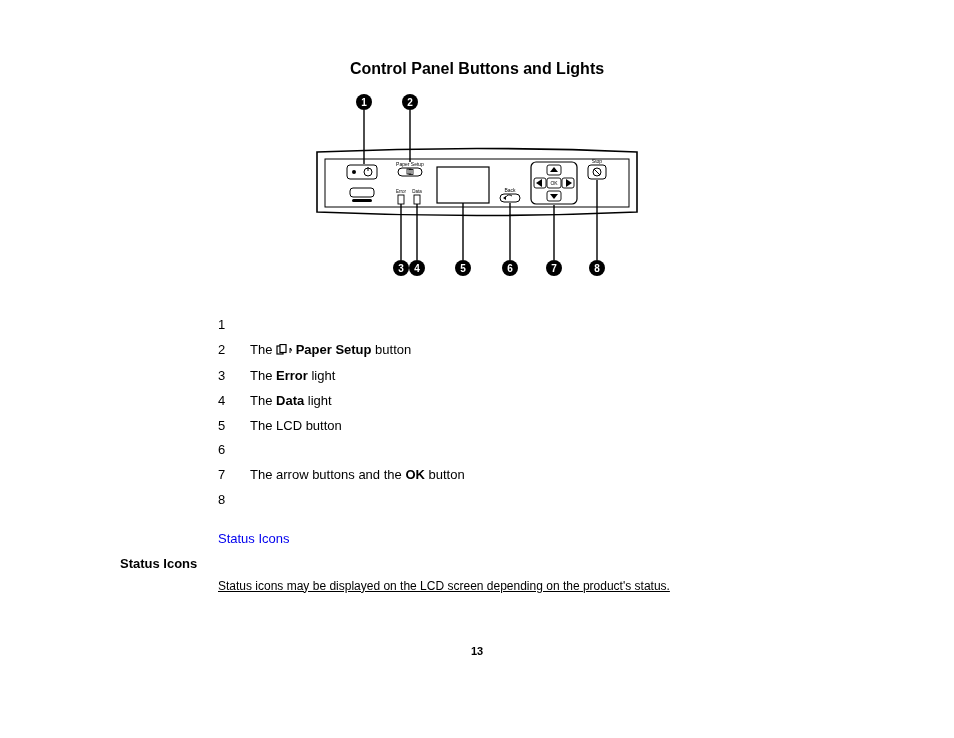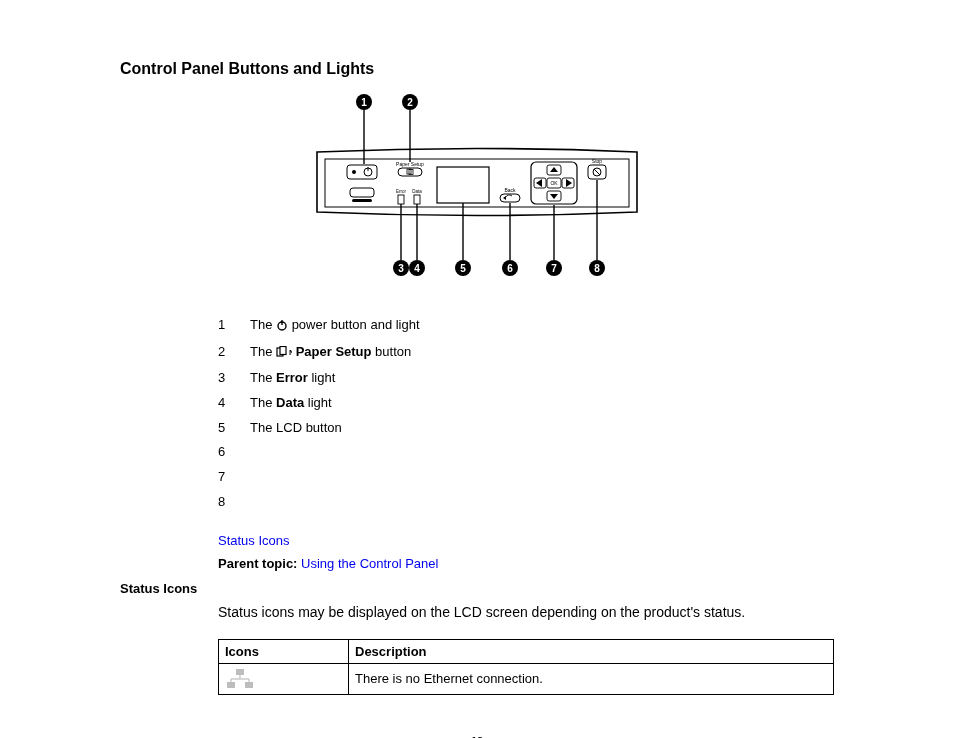--- a/index.html
+++ b/index.html
@@ -8,20 +8,21 @@
     color: #000;
     margin: 0;
     padding: 60px 120px 40px 120px;
     width: 954px;
     box-sizing: border-box;
   }
   h2.sec-title {
     font-size: 16px;
     font-weight: bold;
     margin: 0 0 14px 0;
+    text-align: center;
   }
   .diagram-wrap {
     text-align: center;
     margin-bottom: 28px;
   }
   svg.diagram {
     display: inline-block;
   }
   .legend {
     margin-left: 98px;
@@ -48,22 +49,23 @@
   }
   .links-block a { color: #0000EE; text-decoration: none; }
   .links-block .pt { margin-top: 8px; }
   .subhead {
     font-size: 13px;
     font-weight: bold;
     margin: 6px 0 8px 0;
   }
   .para {
     margin-left: 98px;
-    font-size: 14px;
-    margin-bottom: 19px;
+    font-size: 12px;
+    margin-bottom: 12px;
+    text-decoration: underline;
   }
   table.icons {
     width: 100%;
     border-collapse: collapse;
     margin-left: 98px;
     width: calc(100% - 98px);
     box-sizing: border-box;
     font-size: 13px;
   }
   table.icons th, table.icons td {
@@ -179,24 +181,20 @@
         <text x="257" y="179.5">7</text>
     <circle cx="300" cy="176" r="8" fill="#000"></circle>
         <text x="300" y="179.5">8</text>
   </g>
 </svg>
 </div>
 
 <div class="legend" id="legend">
     <div class="legend-row">
       <div class="legend-num">1</div>
-      <div class="legend-text"><span>The </span><span class="glyph"><svg width="12" height="12" viewBox="0 0 12 12">
-            <circle cx="6" cy="7" r="4" fill="none" stroke="#000" stroke-width="1.4"></circle>
-            <line x1="6" y1="1" x2="6" y2="6" stroke="#000" stroke-width="1.4"></line>
-          </svg></span> <span> power button and light</span></div>
     </div>
     <div class="legend-row">
       <div class="legend-num">2</div>
       <div class="legend-text"><span>The </span><span class="glyph"><svg width="16" height="12" viewBox="0 0 16 12">
             <rect x="1" y="2" width="6" height="8" fill="none" stroke="#000" stroke-width="1.2"></rect>
             <rect x="4" y="0.5" width="6" height="8" fill="#fff" stroke="#000" stroke-width="1.2"></rect>
             <text x="13" y="9" font-family="Arial" font-size="8" font-weight="bold">N</text>
           </svg></span> <b>Paper Setup</b><span> button</span></div>
     </div>
     <div class="legend-row">
@@ -209,64 +207,37 @@
     </div>
     <div class="legend-row">
       <div class="legend-num">5</div>
       <div class="legend-text"><span>The LCD button</span></div>
     </div>
     <div class="legend-row">
       <div class="legend-num">6</div>
     </div>
     <div class="legend-row">
       <div class="legend-num">7</div>
+      <div class="legend-text"><span>The arrow buttons and the </span><b>OK</b><span> button</span></div>
     </div>
     <div class="legend-row">
       <div class="legend-num">8</div>
     </div>
   </div>
 
 <div class="links-block">
   <div><a href="#">Status Icons</a></div>
-  <div class="pt">
-    <b>Parent topic:</b>
-    <a href="#">Using the Control Panel</a>
-  </div>
 </div>
 
 <div class="subhead">Status Icons</div>
 
 <div class="para">Status icons may be displayed on the LCD screen depending on the product's status.</div>
 
 <table class="icons">
   <colgroup>
       <col class="c1">
       <col>
     </colgroup>
   <tbody>
-      <tr>
-    <th>Icons</th>
-    <th>Description</th>
-  </tr>
-  <tr>
-    <td>
-      <span class="net-icon">
-        <svg width="30" height="22" viewBox="0 0 30 22">
-          <g fill="#7e7e7e" opacity="0.5">
-            <rect x="11" y="1" width="8" height="6"></rect>
-            <rect x="2" y="14" width="8" height="6"></rect>
-            <rect x="20" y="14" width="8" height="6"></rect>
-          </g>
-          <g stroke="#7e7e7e" stroke-width="1.2" fill="none" opacity="0.5">
-            <line x1="15" y1="7" x2="15" y2="11"></line>
-            <line x1="6" y1="11" x2="24" y2="11"></line>
-            <line x1="6" y1="11" x2="6" y2="14"></line>
-            <line x1="24" y1="11" x2="24" y2="14"></line>
-          </g>
-        </svg>
-      </span>
-    </td>
-    <td>There is no Ethernet connection.</td>
-  </tr>
 </tbody>
   </table>
 
 <div class="page-num">13</div>
 
 </body></html>

